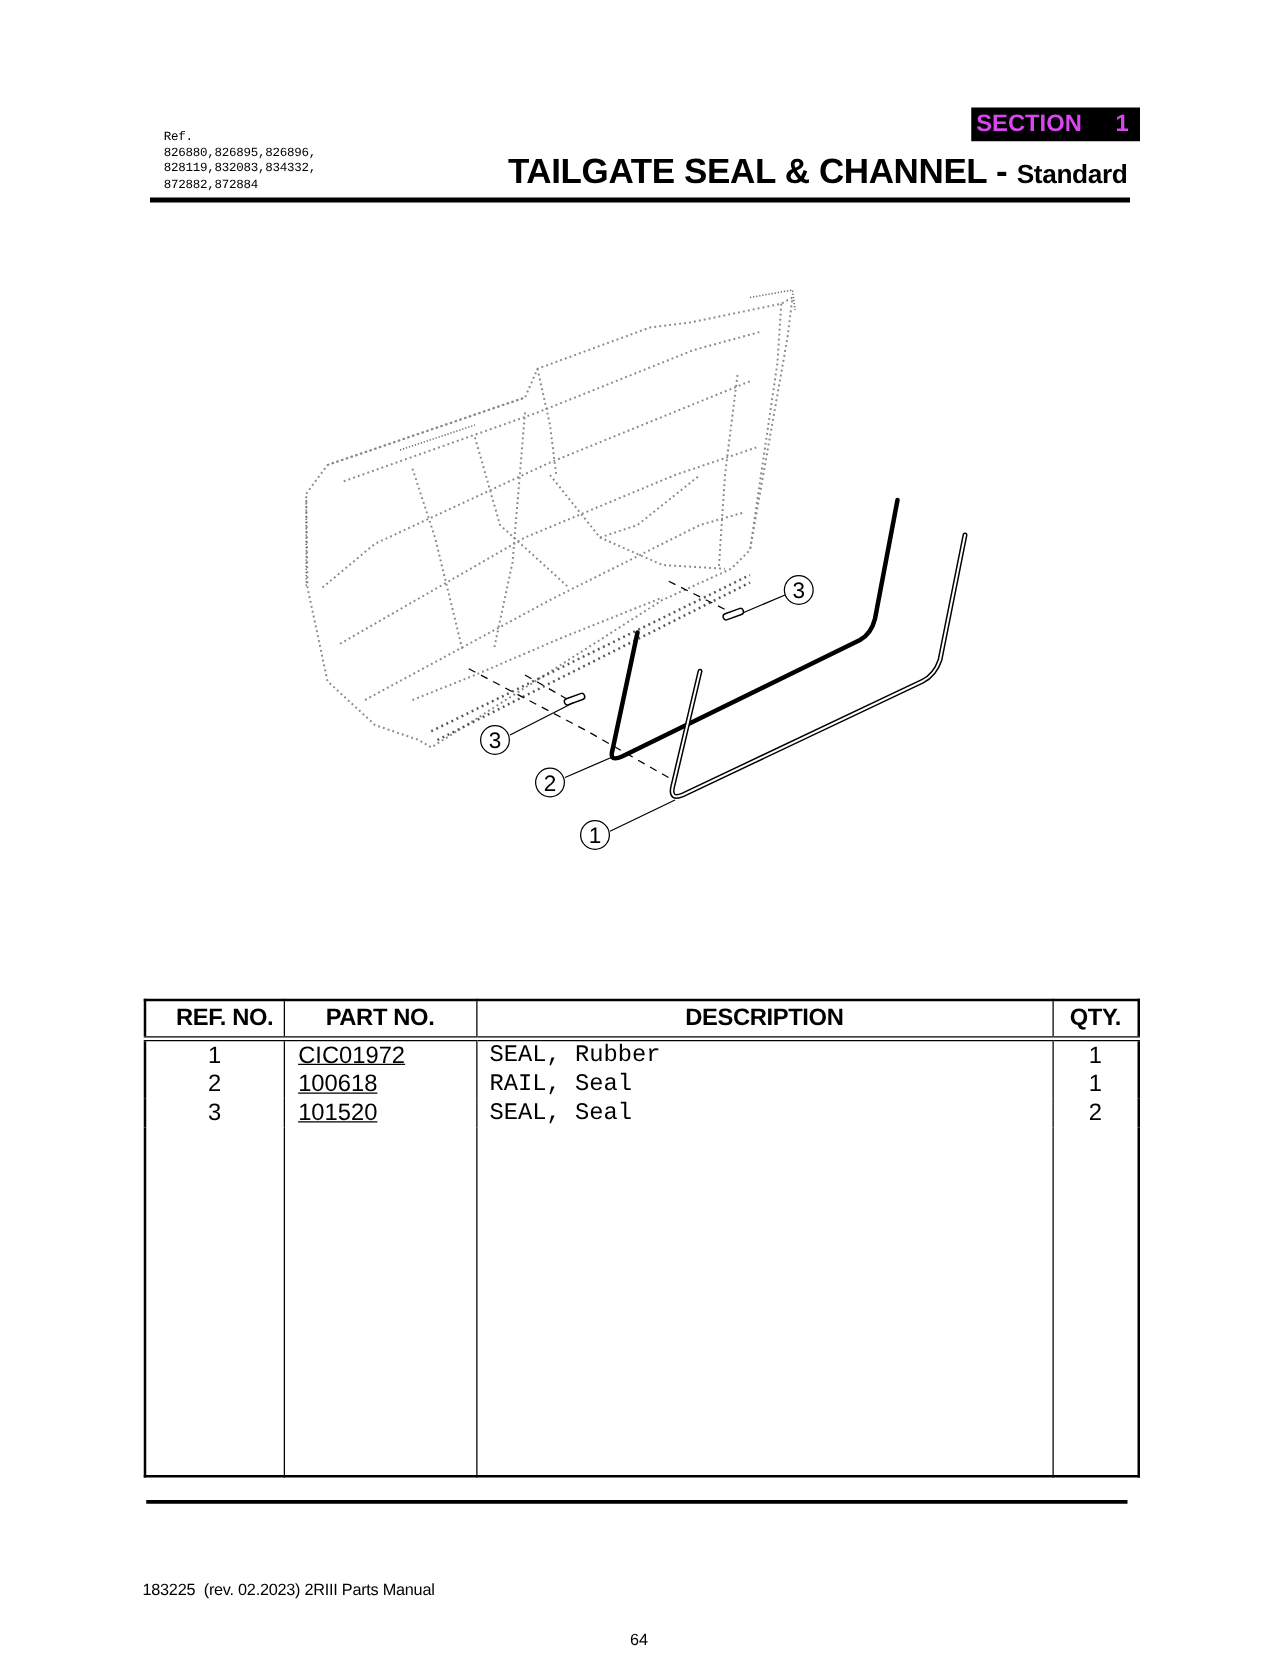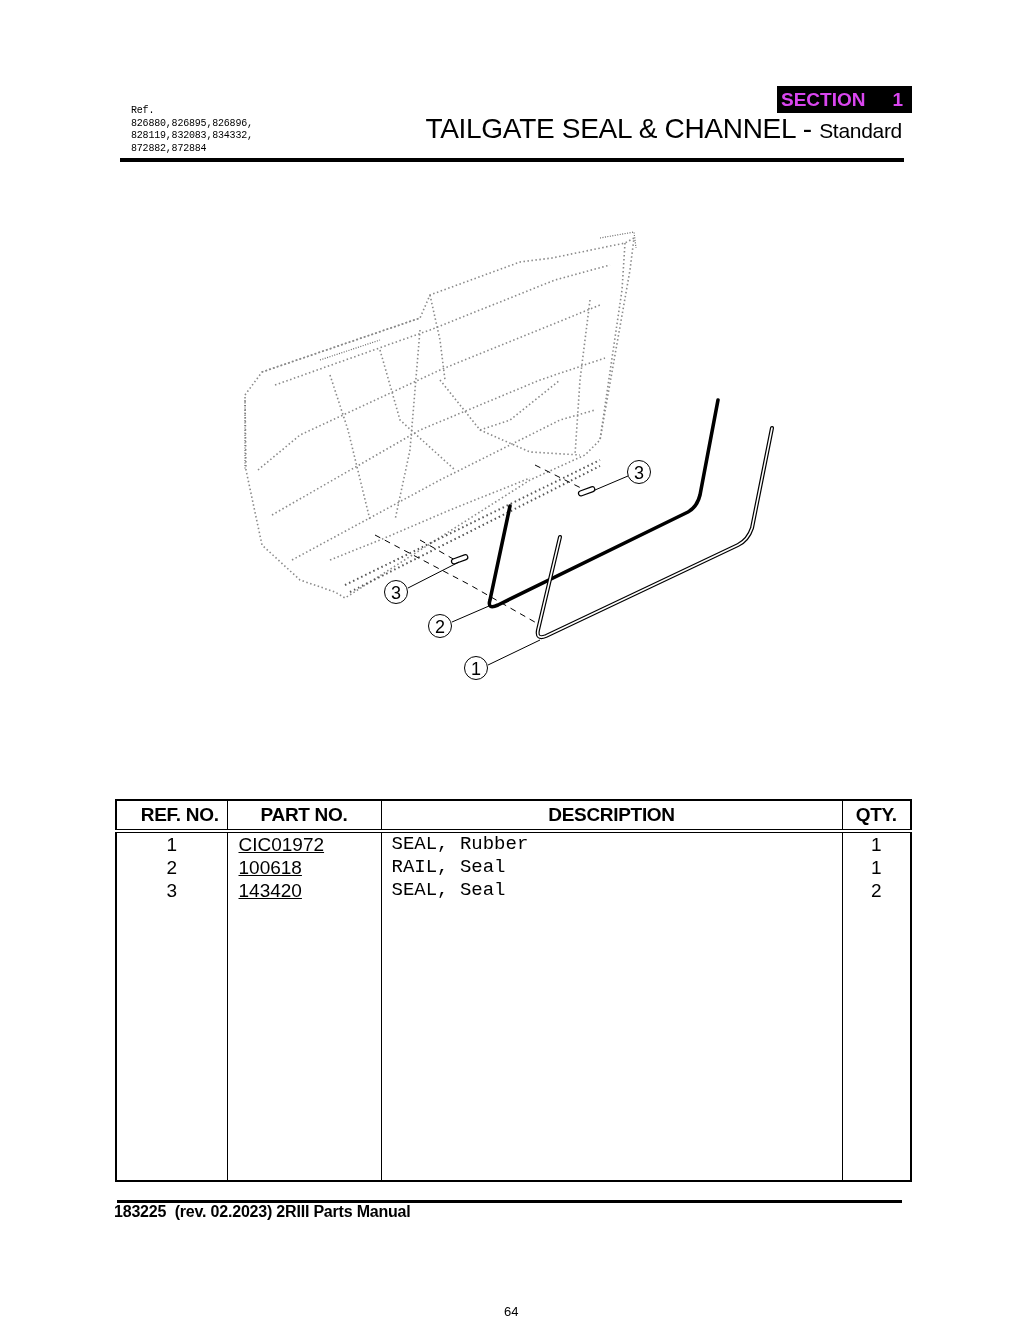--- a/index.html
+++ b/index.html
@@ -1,39 +1,39 @@
 <!DOCTYPE html>
 <html><head>
 <meta charset="utf-8">
 <style>
   html, body { margin: 0; padding: 0; background: #ffffff; }
   body { width: 1024px; height: 1325px; position: relative; overflow: hidden; font-family: "Liberation Sans", sans-serif; color: #000; }
 
   .ref-block { position: absolute; left: 131px; top: 105px; font-family: Liberation Mono, monospace; font-size: 10px; line-height: 12.5px; letter-spacing: -0.2px; }
   .section-badge { position: absolute; left: 777px; top: 86px; width: 135px; height: 27px; background: #000; color: #d946ef; font-weight: bold; font-size: 19px; line-height: 27px; box-sizing: border-box; padding-left: 4px; white-space: pre; }
   .section-badge .num { position: absolute; right: 9px; top: 0; }
-  .title { position: absolute; right: 122px; top: 114px; font-weight: normal; font-size: 28px; line-height: 29px; white-space: nowrap; letter-spacing: -0.3px; }
+  .title { position: absolute; right: 122px; top: 114px; font-weight: bold; font-size: 28px; line-height: 46px; white-space: nowrap; letter-spacing: -0.3px; }
   .title .sub { font-size: 21px; }
   .header-rule { position: absolute; left: 120px; top: 158px; width: 784px; height: 4px; background: #000; }
 
   .diagram { position: absolute; left: 0; top: 0; width: 1024px; height: 760px; }
 
   table.parts { position: absolute; left: 115px; top: 799px; width: 795px; height: 383px; border-collapse: collapse; border: 2px solid #000; table-layout: fixed; font-size: 19px; }
   table.parts th { font-weight: bold; font-size: 19px; height: 28px; padding: 0; border-left: 1.5px solid #000; border-bottom: 4px double #000; text-align: center; vertical-align: middle; letter-spacing: -0.3px; }
   table.parts th:first-child { border-left: none; padding-left: 16px; }
   table.parts td { padding: 0; border-left: 1.5px solid #000; vertical-align: top; height: 23px; line-height: 23px; }
   table.parts td:first-child { border-left: none; }
   table.parts tr.filler td { height: auto; }
   .c-ref { text-align: center; }
   .c-part { padding-left: 11px !important; text-decoration: underline; }
   .c-desc { padding-left: 10px !important; font-family: Liberation Mono, monospace; }
   .c-qty { text-align: center; }
 
   .footer-rule { position: absolute; left: 117px; top: 1200px; width: 785px; height: 3px; background: #000; }
-  .footer-doc { position: absolute; left: 114px; top: 1203px; font-size: 16px; letter-spacing: -0.2px; font-weight: bold; }
+  .footer-doc { position: absolute; left: 114px; top: 1264px; font-size: 13px; letter-spacing: -0.2px; }
   .footer-page { position: absolute; left: 504px; top: 1264px; font-size: 13px; margin-top: 40px; }
 </style>
 </head>
 <body>
 
 <div class="ref-block">
   <div>Ref.</div>
   <div>826880,826895,826896,</div>
   <div>828119,832083,834332,</div>
   <div>872882,872884</div>
@@ -142,21 +142,21 @@
       <td class="c-qty">1</td>
     </tr>
     <tr>
       <td class="c-ref">2</td>
       <td class="c-part">100618</td>
       <td class="c-desc">RAIL, Seal</td>
       <td class="c-qty">1</td>
     </tr>
     <tr>
       <td class="c-ref">3</td>
-      <td class="c-part">143420</td>
+      <td class="c-part">101520</td>
       <td class="c-desc">SEAL, Seal</td>
       <td class="c-qty">2</td>
     </tr>
     <tr class="filler">
       <td></td>
       <td></td>
       <td></td>
       <td></td>
     </tr>
   </tbody>

